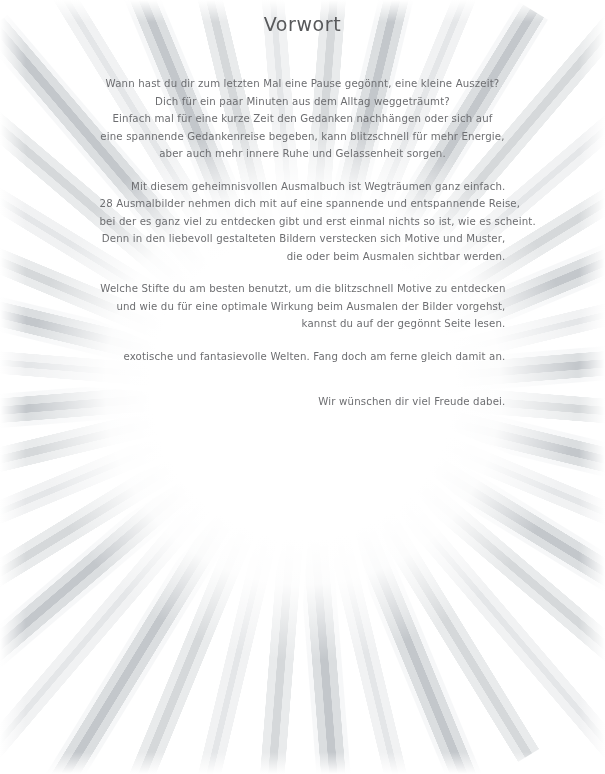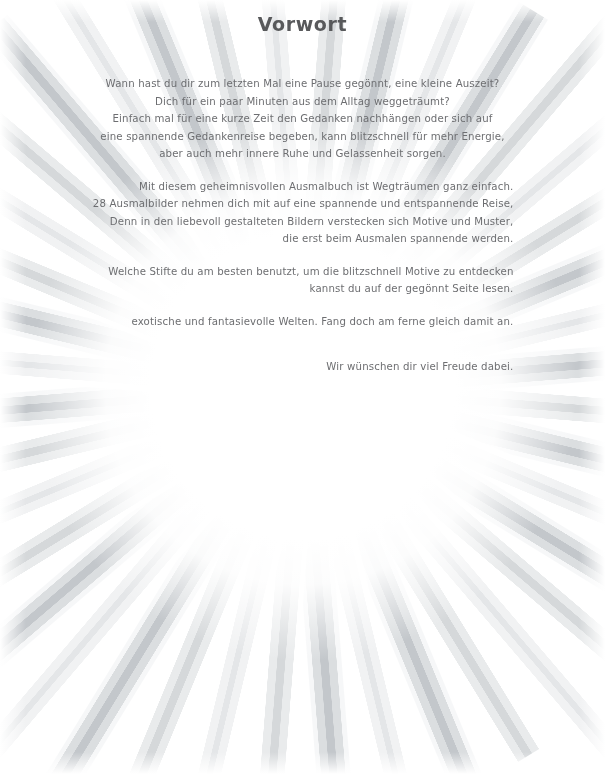--- a/index.html
+++ b/index.html
@@ -136,32 +136,32 @@
     width: 605px;
     height: 774px;
     display: flex;
     flex-direction: column;
     align-items: center;
   }
   .doc-title {
     font-size: 19px;
     color: #58595b;
     letter-spacing: 0.6px;
-    font-weight: 700;
+    font-weight: 400;
   }
   .body-text {
     width: 430px;
     text-align: center;
     color: #6d6e71;
     font-size: 10.2px;
     line-height: 17.5px;
     letter-spacing: 0.15px;
   }
   .para {
-    margin: 4px;
+    margin: 12px;
     padding: 0;
   }
   .para + .para { margin-top: 15px; text-align: right; }
   .para:first-child { margin-top: 28px; }
   .para.closing { margin-top: 28px; }
   .line { display: block; white-space: nowrap; }
 </style>
 </head>
 <body>
 
@@ -378,25 +378,27 @@
         <div class="para">
           <span class="line">Wann hast du dir zum letzten Mal eine Pause gegönnt, eine kleine Auszeit?</span>
           <span class="line">Dich für ein paar Minuten aus dem Alltag weggeträumt?</span>
           <span class="line">Einfach mal für eine kurze Zeit den Gedanken nachhängen oder sich auf</span>
           <span class="line">eine spannende Gedankenreise begeben, kann blitzschnell für mehr Energie,</span>
           <span class="line">aber auch mehr innere Ruhe und Gelassenheit sorgen.</span>
         </div>
         <div class="para">
           <span class="line">Mit diesem geheimnisvollen Ausmalbuch ist Wegträumen ganz einfach.</span>
           <span class="line">28 Ausmalbilder nehmen dich mit auf eine spannende und entspannende Reise,</span>
+          <span class="line">bei der es ganz viel zu entdecken gibt und erst einmal nichts so ist, wie es scheint.</span>
           <span class="line">Denn in den liebevoll gestalteten Bildern verstecken sich Motive und Muster,</span>
-          <span class="line">die erst beim Ausmalen spannende werden.</span>
+          <span class="line">die oder beim Ausmalen sichtbar werden.</span>
         </div>
         <div class="para">
           <span class="line">Welche Stifte du am besten benutzt, um die blitzschnell Motive zu entdecken</span>
+          <span class="line">und wie du für eine optimale Wirkung beim Ausmalen der Bilder vorgehst,</span>
           <span class="line">kannst du auf der gegönnt Seite lesen.</span>
         </div>
         <div class="para">
           <span class="line">exotische und fantasievolle Welten. Fang doch am ferne gleich damit an.</span>
         </div>
         <div class="para closing">
           <span class="line">Wir wünschen dir viel Freude dabei.</span>
         </div>
       </div>
   </div>

